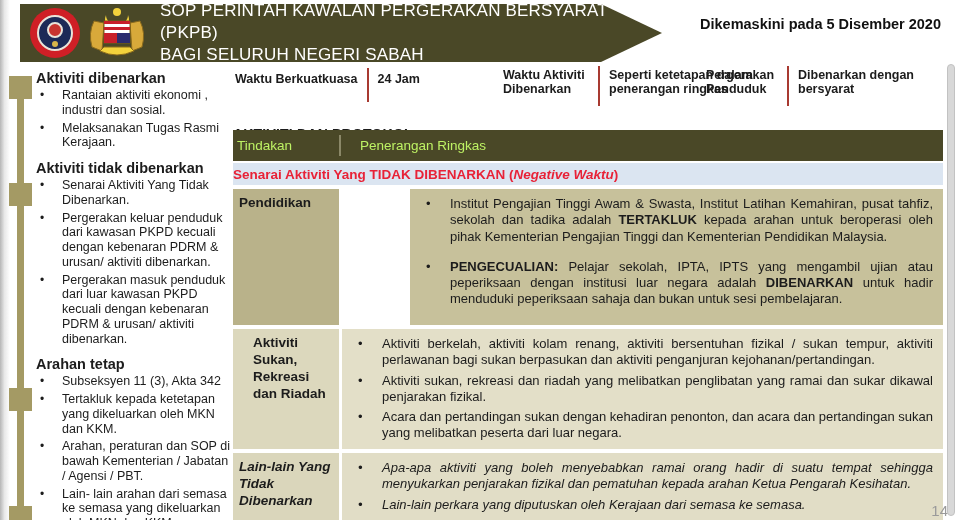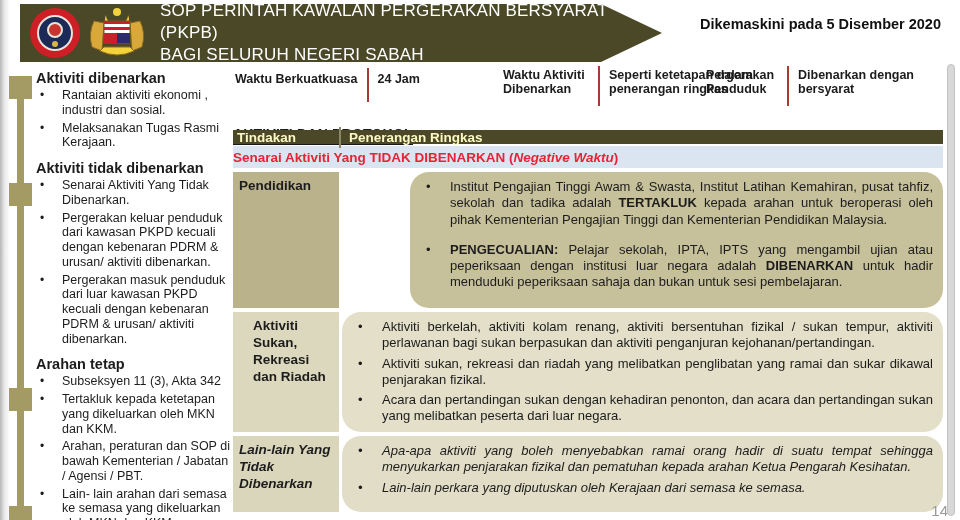--- a/index.html
+++ b/index.html
@@ -52,32 +52,32 @@
   .sb-ul { list-style:none; }
   .sb-li { position:relative; padding-left:26px; font-size:12.5px; line-height:1.18;
     margin-bottom:3px; }
   .sb-li::before { content:"•"; position:absolute; left:4px; top:0; font-size:12px; }
 
   
   .section-title { position:absolute; left:233px; top:110px; font-size:14px;
     font-weight:bold; letter-spacing:.2px; border-bottom:2px solid #1a1a1a;
     padding-bottom:1px;margin-top:16px; }
   .tbl { position:absolute; left:233px; top:130px; width:710px; }
-  .thead { display:flex; background:#4a4827; color:#fef9c3; font-weight:bold;
-    font-size:13.5px; height:14px; align-items:center; }
+  .thead { display:flex; background:#4a4827; color:#bef264; font-weight:normal;
+    font-size:13.5px; height:31px; align-items:center; }
   .thead .c1 { width:106px; padding-left:4px; }
   .thead .cdiv { width:2px; height:21px; background:#8b8868; }
-  .thead .c2 { padding-left:8px; }
+  .thead .c2 { padding-left:8px;margin-left:11px; }
   .notice { background:#dbe5f1; color:#e82237; font-weight:bold; font-size:13.5px;
     height:22px; display:flex; align-items:center; padding-left:0; margin-top:2px; }
   .trow { display:flex; margin-top:4px; }
   .tlabel { width:106px; font-weight:bold; font-size:13.5px; padding:6px 4px 0 6px;
     line-height:1.25; }
   .tgap { width:3px; background:#fff; }
-  .tcontent { flex:1; padding:7px 10px 0 10px; font-size:13px;border-radius:19px; }
+  .tcontent { flex:1; padding:7px 10px 0 10px; font-size:13px; }
   .row1 { height:136px;gap:34px; } .row1 .tlabel{background:#b9b28a;} .row1 .tcontent{background:#c7c19b;}
   .row2 { height:120px; } .row2 .tlabel{background:#dcd8bd;padding-left:20px;} .row2 .tcontent{background:#e3dfc8;}
   .row3 { height:76px;font-style:italic;  } .row3 .tlabel{background:#dad6bb;} .row3 .tcontent{background:#e1ddc6;}
   .bullet { position:relative; padding-left:30px; line-height:1.25; margin-bottom:4px;
     text-align:justify; }
   .bullet::before { content:"•"; position:absolute; left:6px; top:0; }
   .row1 .bullet.spaced { margin-top:14px; }
   .b { font-weight:bold; } .i { font-style:italic; }
 
   .page-num { position:absolute; right:12px; bottom:1px; font-size:15px;

